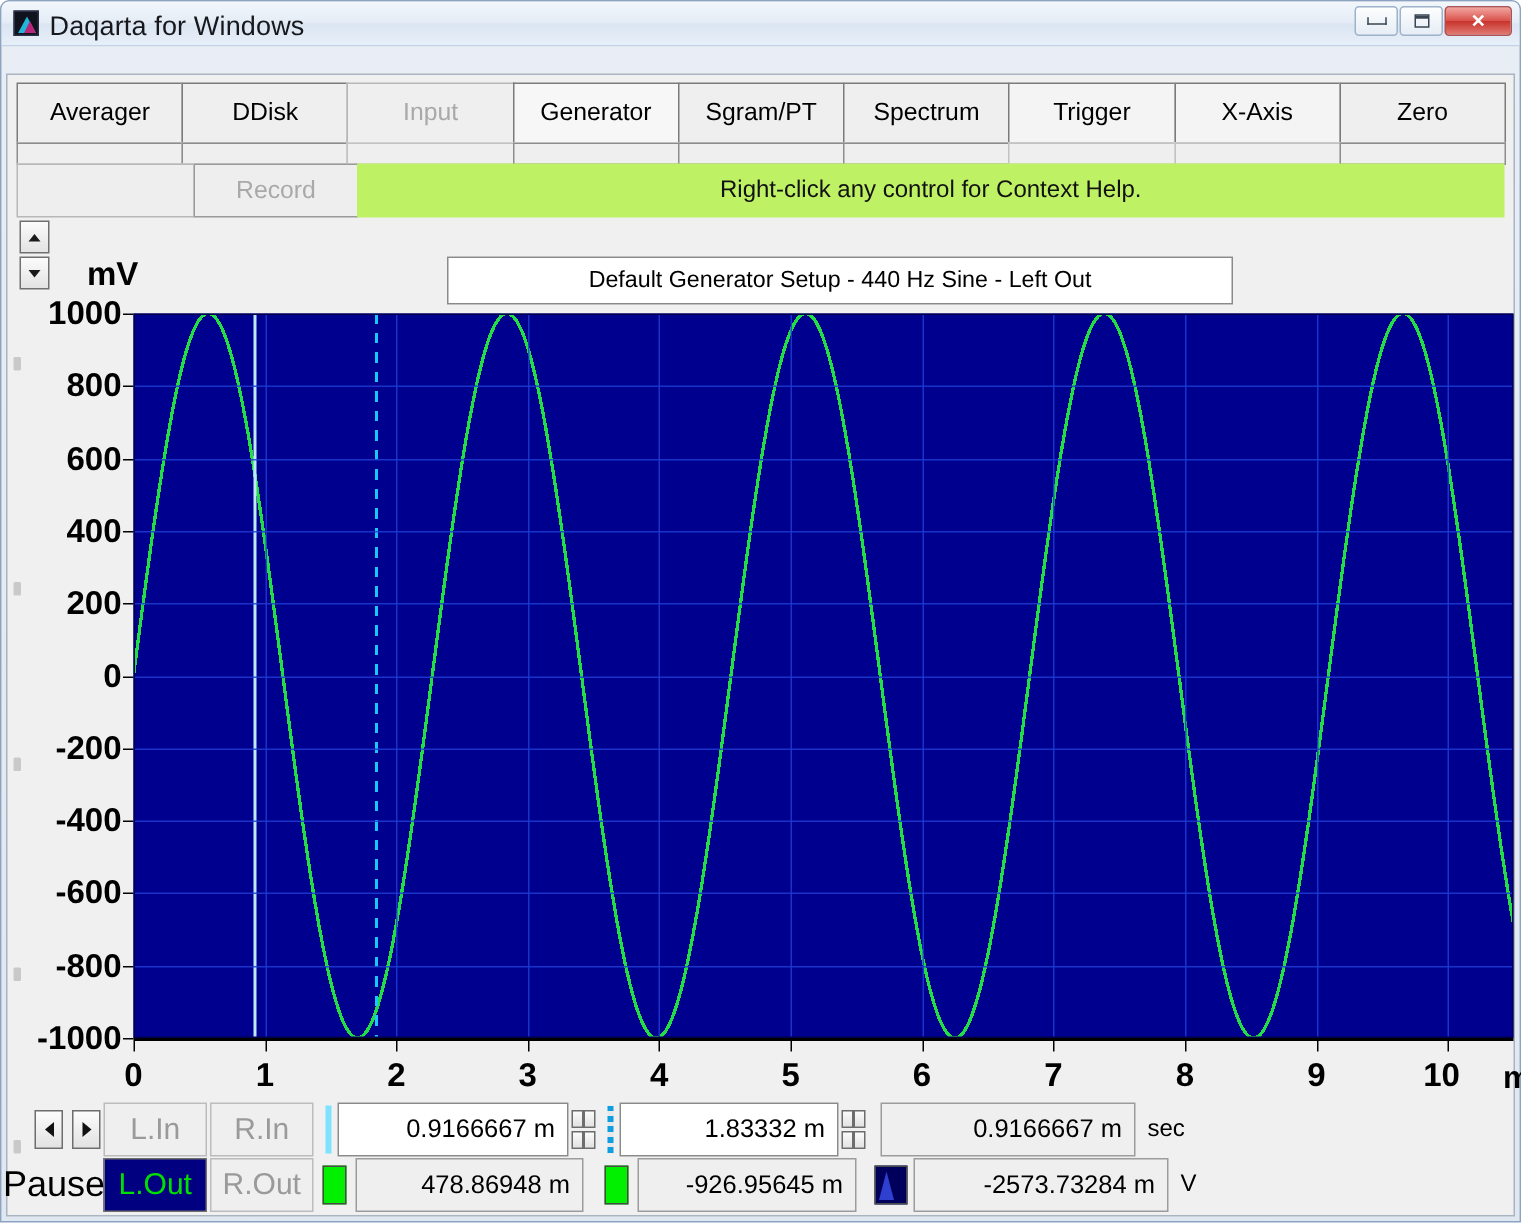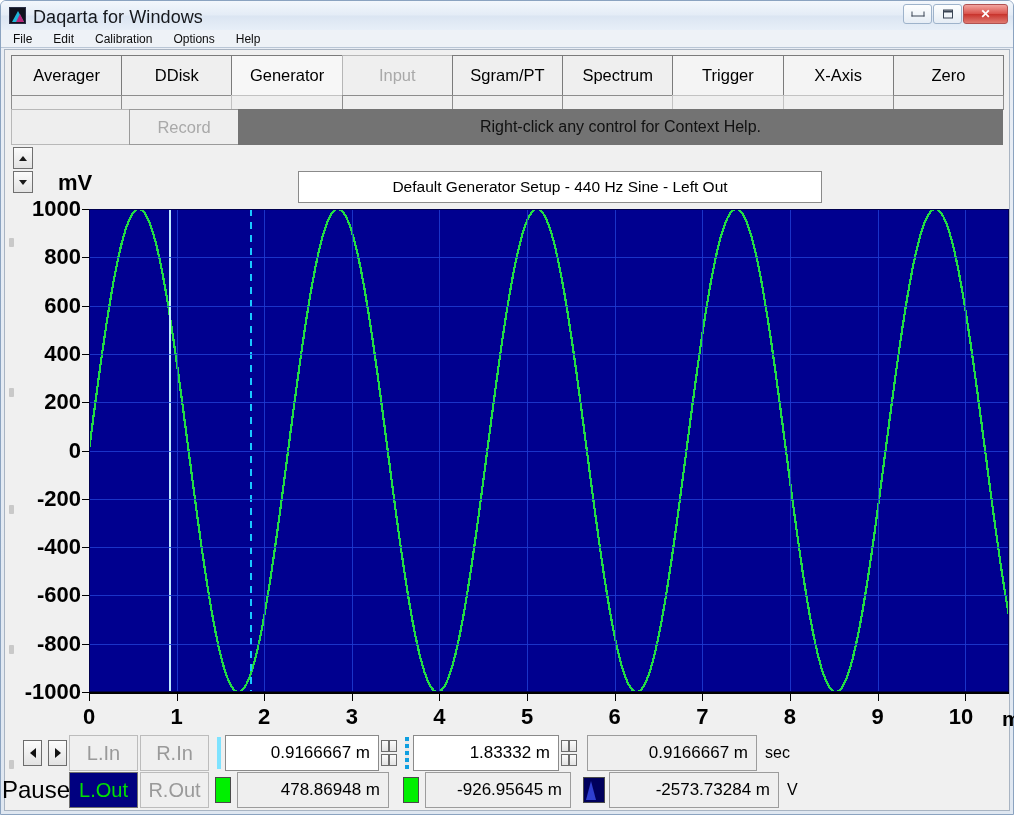--- a/index.html
+++ b/index.html
@@ -92,21 +92,21 @@
   .r2cell{
     border:1px solid #9a9a9a;box-sizing:border-box;background:#eeeeee;
     display:flex;align-items:center;justify-content:center;
     font-size:16.5px;color:#a9a9a9;margin-right:-1px;
   }
   .r2cell.blank{width:119px;border-color:#b8b8b8;}
   .r2cell.rec{width:110px;}
   .r2cell.clip{width:110px;border-color:#cfcfcf;}
   .r2hint{
     flex:1 1 auto;display:flex;align-items:center;justify-content:center;
-    font-size:16px;color:#111;background:#737373;
+    font-size:16px;color:#111;background:#bef264;
   }
   
   .spinner{position:absolute;left:12px;top:146px;width:20px;height:46px;}
   .spbtn{
     width:20px;height:22px;border:1px solid #707070;box-sizing:border-box;
     background:linear-gradient(#fbfbfb,#e3e3e3);
     display:flex;align-items:center;justify-content:center;
   }
   .spbtn+.spbtn{margin-top:2px;}
   .ar-up{width:0;height:0;border-left:4px solid transparent;border-right:4px solid transparent;border-bottom:5px solid #1a1a1a;}
@@ -216,35 +216,28 @@
           <div class="g">
             <div class="max-box"></div>
           </div>
         </div>
       <div class="wb close">
           <div class="g">✕</div>
         </div>
     </div>
   </div>
 
-  <div class="menubar">
-    <div class="menu-item">File</div>
-    <div class="menu-item">Edit</div>
-    <div class="menu-item">Calibration</div>
-    <div class="menu-item">Options</div>
-    <div class="menu-item">Help</div>
-  </div>
 
   <div class="client">
 
     <div class="tabrow">
       <div class="tab">Averager</div>
       <div class="tab">DDisk</div>
+      <div class="tab dim">Input</div>
       <div class="tab sel">Generator</div>
-      <div class="tab dim">Input</div>
       <div class="tab">Sgram/PT</div>
       <div class="tab">Spectrum</div>
       <div class="tab hatch">Trigger</div>
       <div class="tab hatch">X-Axis</div>
       <div class="tab">Zero</div>
     </div>
 
     <div class="striprow">
       <div class="strip"></div>
       <div class="strip"></div>

